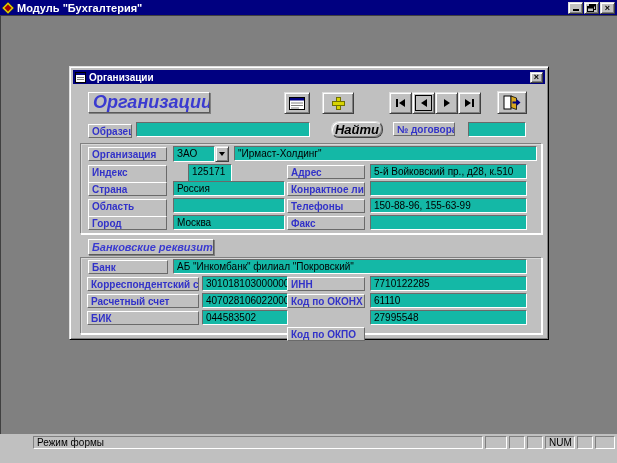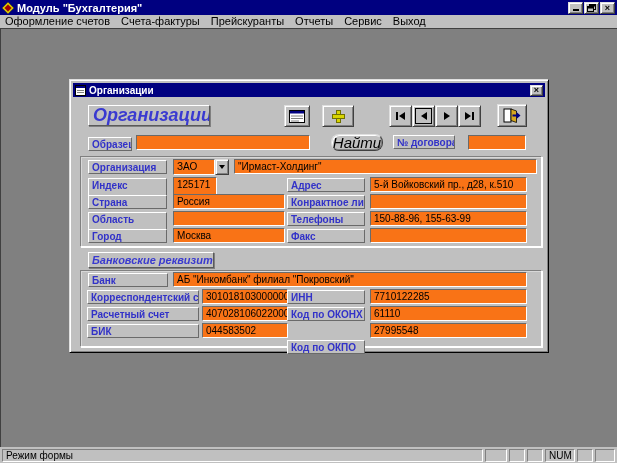--- a/index.html
+++ b/index.html
@@ -25,21 +25,21 @@
     border-color:#ffffff #6a6a6a #6a6a6a #ffffff;
     color:#3232c8;
     font-weight:bold;
     font-size:10px;
     line-height:12px;
     padding:1px 0 0 3px;
     white-space:nowrap;
     overflow:hidden;
   }
   .sunkeninp {
-    background:#f97316;
+    background:#14b8a6;
     border:1px solid;
     border-color:#6a6a6a #ffffff #ffffff #6a6a6a;
     font-size:10px;
     line-height:13px;
     padding:0 0 0 3px;
     color:#000;
     white-space:nowrap;
     overflow:hidden;
   }
   .etched {
@@ -65,21 +65,21 @@
     height:13px; background:#c0c0c0; display:flex; align-items:center;
     padding-left:5px; border-bottom:1px solid #c0c0c0;
   }
   .menubar span { margin-right:11px; font-size:11px; color:#000; white-space:nowrap; }
   .mdi {
     position:relative; height:419px; background:#808080;
     border-top:1px solid #404040; border-left:1px solid #404040;
   }
   .statusbar {
     height:16px; background:#c0c0c0; display:flex; align-items:center;
-    padding:1px 2px; gap:2px;
+    padding:1px 2px; gap:2px;margin-left:31px;
   }
   .spanel {
     height:13px; background:#c0c0c0;
     border:1px solid; border-color:#808080 #ffffff #ffffff #808080;
     font-size:10px; line-height:11px; padding-left:3px; color:#000;
   }
 
   
   .dialog {
     position:absolute; left:68px; top:50px; width:480px; height:274px;
@@ -115,21 +115,21 @@
     box-shadow:1px 1px 0 #808080;
     white-space:nowrap; overflow:hidden;
   }
   .toolbtn { display:flex; align-items:center; justify-content:center; }
   .navgrp { display:flex; }
   .navbtn { width:23px; height:22px; display:flex; align-items:center; justify-content:center; gap:1px; }
   .navbtn.focused { box-shadow: inset 1px 1px 0 #ffffff, inset -1px -1px 0 #808080, inset 0 0 0 2px #c0c0c0, inset 0 0 0 3px #000; }
   .tri-l { width:0; height:0; border-top:4px solid transparent; border-bottom:4px solid transparent; border-right:6px solid #000; }
   .tri-r { width:0; height:0; border-top:4px solid transparent; border-bottom:4px solid transparent; border-left:6px solid #000; }
   .vbar  { width:2px; height:8px; background:#000; }
-  .findbtn { font-weight:normal; font-style:italic; font-size:15px; color:#000;
+  .findbtn { font-weight:bold; font-style:italic; font-size:13px; color:#000;
              display:flex; align-items:center; justify-content:center;border-radius:8px; }
   .plusicon { position:relative; width:11px; height:11px; }
   .plusicon::before {
     content:""; position:absolute; left:4px; top:0; width:3px; height:11px;
     background:#d8d400; box-shadow:0 0 0 1px #707000;
   }
   .plusicon::after {
     content:""; position:absolute; left:0; top:4px; width:11px; height:3px;
     background:#d8d400; box-shadow:0 0 0 1px #707000;
   }
@@ -158,28 +158,20 @@
         <rect x="3" y="1" width="5" height="1.5" fill="#000"></rect>
         <rect x="0.5" y="2.5" width="6" height="5" fill="#c0c0c0" stroke="#000"></rect>
         <rect x="1" y="3" width="5" height="1.5" fill="#000"></rect>
       </svg>
     </div>
     <div class="winbtn btn3d">
       <span>×</span>
     </div>
   </div>
 
-  <div class="menubar">
-    <span>Оформление счетов</span>
-    <span>Счета-фактуры</span>
-    <span>Прейскуранты</span>
-    <span>Отчеты</span>
-    <span>Сервис</span>
-    <span>Выход</span>
-  </div>
 
   <div class="mdi">
 
     <div class="dialog">
 
       <div class="dlgtitle">
         <svg width="11" height="11" viewBox="0 0 11 11">
           <rect x="0.5" y="0.5" width="10" height="10" fill="#fff" stroke="#000"></rect>
           <rect x="1" y="1" width="9" height="2" fill="#000080"></rect>
           <line x1="2" y1="5.5" x2="9" y2="5.5" stroke="#808080"></line>
@@ -243,21 +235,21 @@
       <div class="abs raisedlbl" style="left:18px;top:80px;width:79px;height:14px">Организация</div>
       <div class="abs combo" style="left:103px;top:79px;width:56px;height:16px">
         <div class="cval sunkeninp" style="height:16px">ЗАО</div>
         <div class="cbtn btn3d">
           <div class="tri-d"></div>
         </div>
       </div>
       <div class="abs sunkeninp" style="left:164px;top:79px;width:303px;height:15px">"Ирмаст-Холдинг"</div>
 
       <div class="abs raisedlbl" style="left:18px;top:98px;width:79px;height:24px">Индекс</div>
-      <div class="abs sunkeninp" style="left:103px;top:97px;width:44px;height:20px">125171</div>
+      <div class="abs sunkeninp" style="left:118px;top:97px;width:44px;height:20px">125171</div>
       <div class="abs raisedlbl" style="left:18px;top:115px;width:79px;height:14px">Страна</div>
       <div class="abs sunkeninp" style="left:103px;top:114px;width:112px;height:15px">Россия</div>
       <div class="abs raisedlbl" style="left:18px;top:132px;width:79px;height:27px">Область</div>
       <div class="abs sunkeninp" style="left:103px;top:131px;width:112px;height:15px"></div>
       <div class="abs raisedlbl" style="left:18px;top:149px;width:79px;height:14px">Город</div>
       <div class="abs sunkeninp" style="left:103px;top:148px;width:112px;height:15px">Москва</div>
 
       <div class="abs raisedlbl" style="left:217px;top:98px;width:78px;height:14px">Адрес</div>
       <div class="abs sunkeninp" style="left:300px;top:97px;width:157px;height:15px">5-й Войковский пр., д28, к.510</div>
       <div class="abs raisedlbl" style="left:217px;top:115px;width:78px;height:14px">Конрактное лицо</div>

